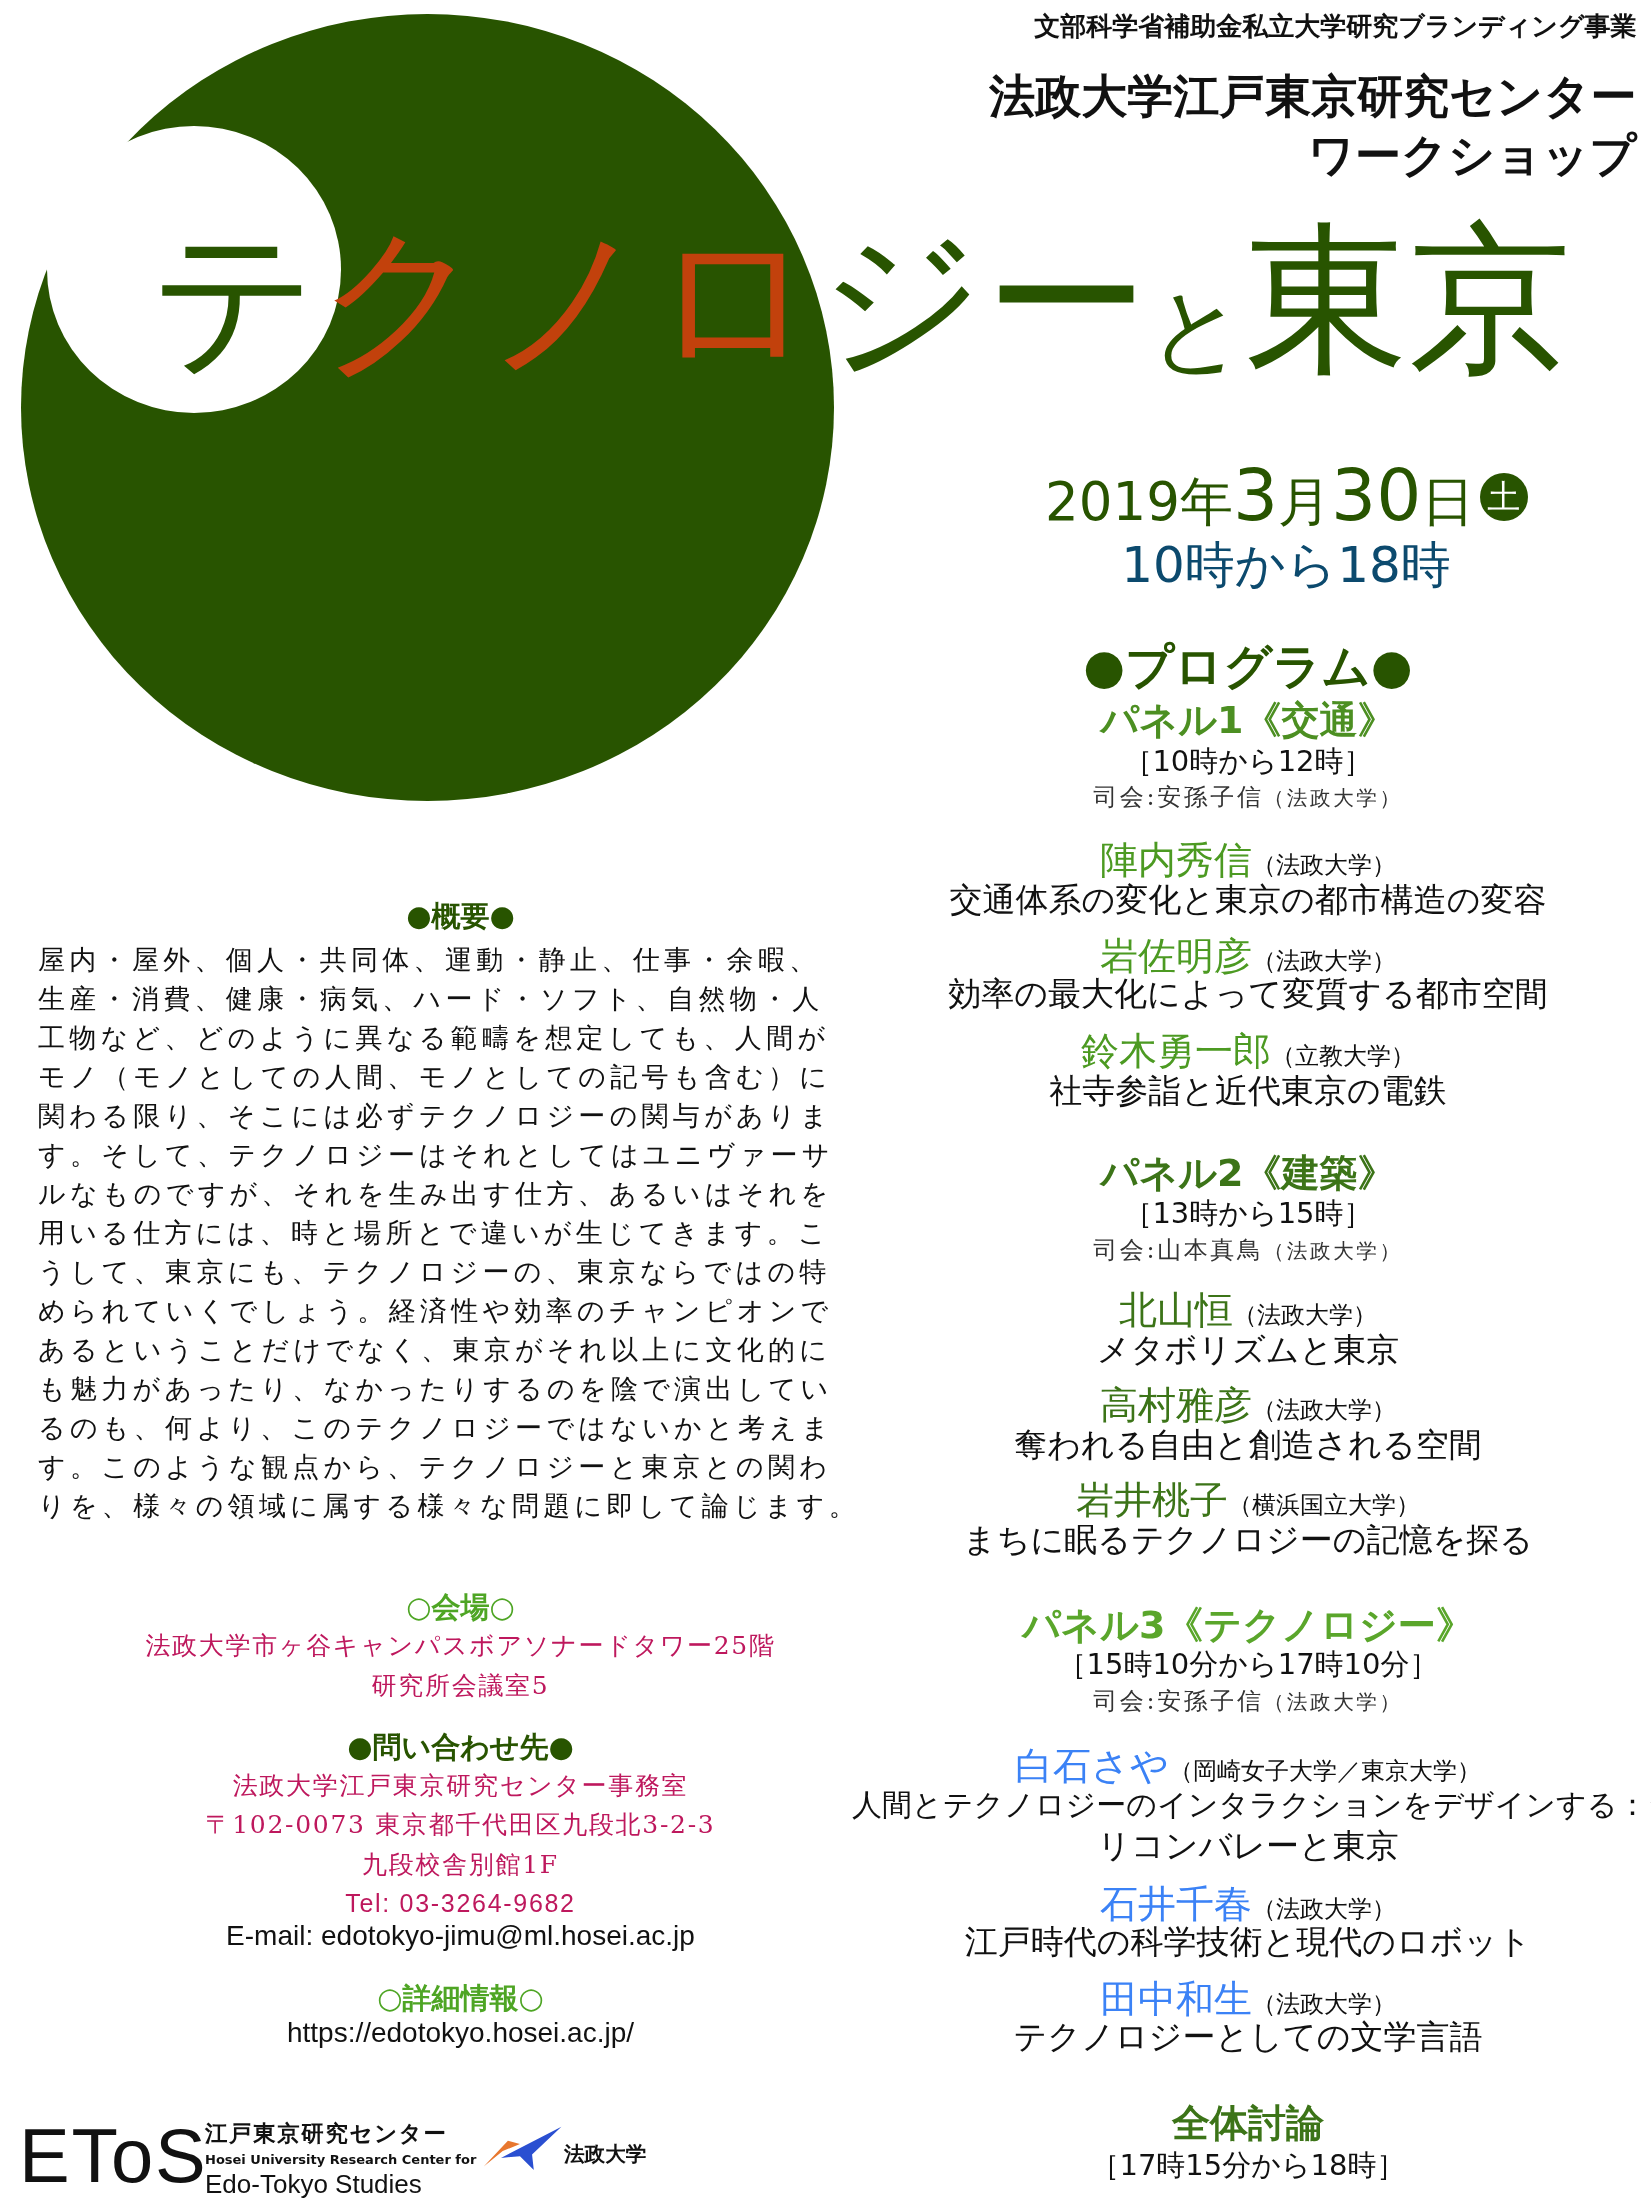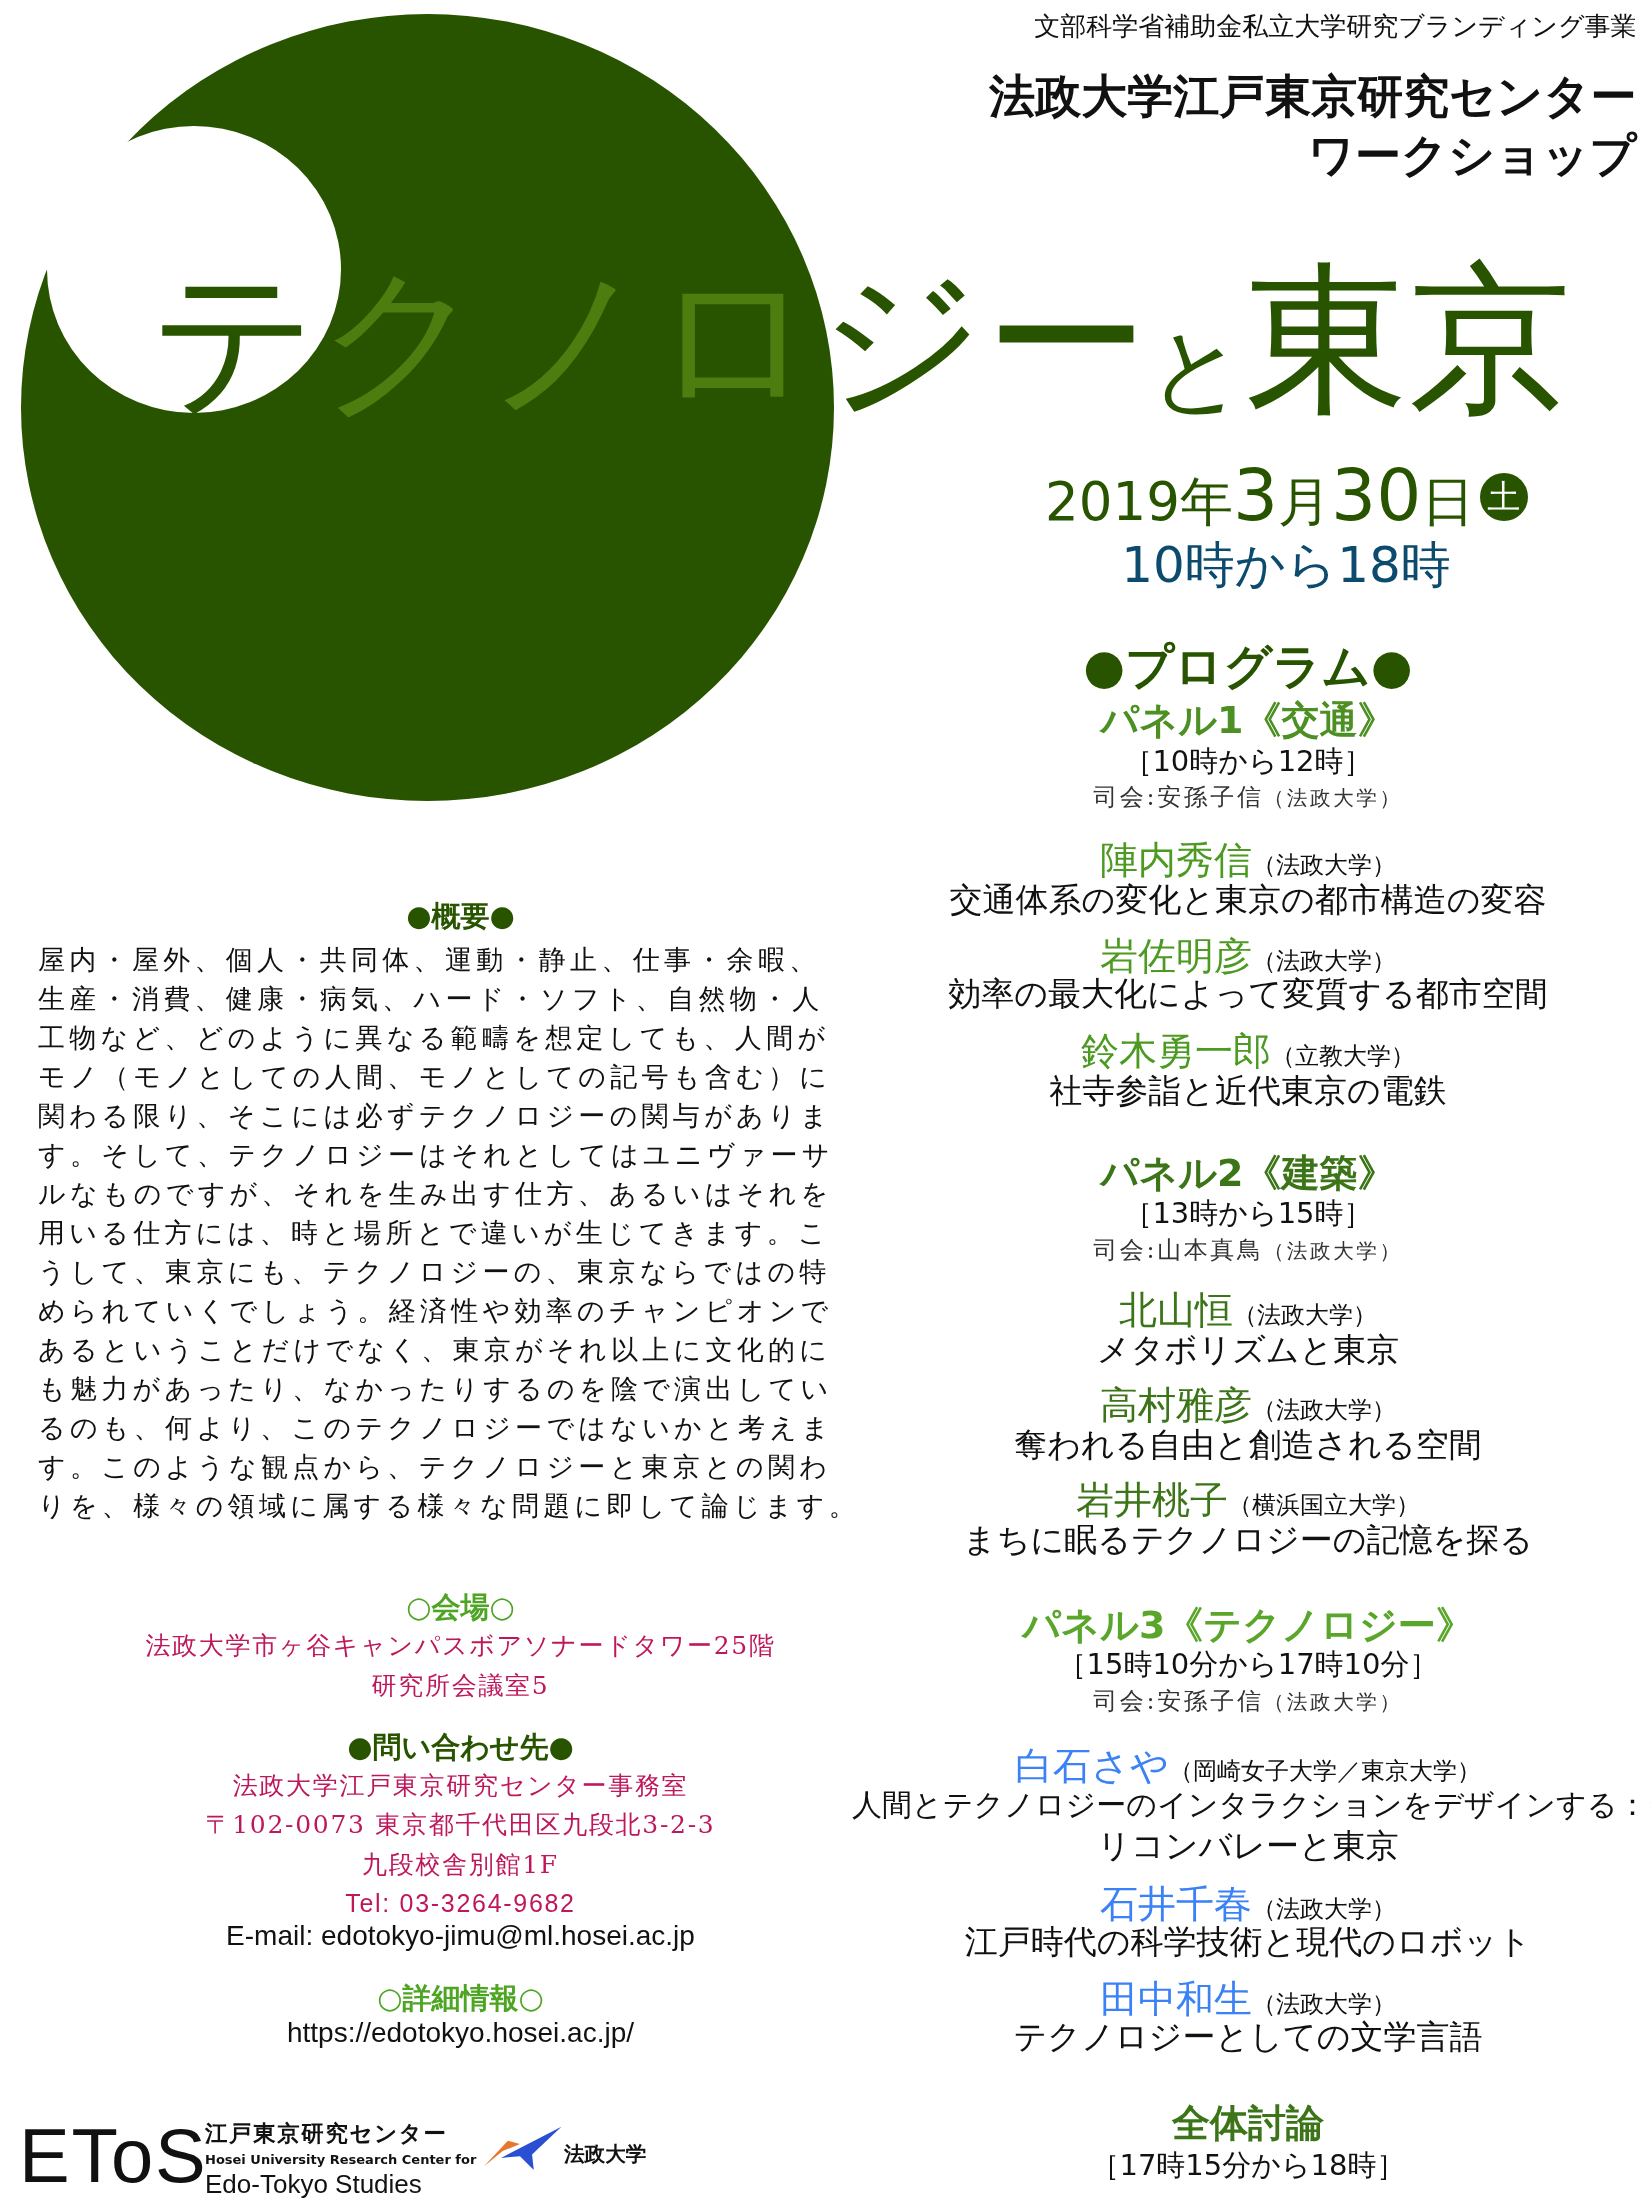--- a/index.html
+++ b/index.html
@@ -10,26 +10,26 @@
   }
   .abs { position: absolute; }
   .big-circle {
     position: absolute; left: 20.6px; top: 13.8px; width: 813px; height: 787px;
     border-radius: 50%; background: #285400;
   }
   .small-circle {
     position: absolute; left: 47px; top: 126px; width: 294px; height: 287px;
     border-radius: 50%; background: #ffffff;
   }
-  .sponsor { right: 15.5px; top: 8.6px; font-size: 26px; font-weight: normal; color: #111; letter-spacing: 0px; }
+  .sponsor { right: 15.5px; top: 8.6px; font-size: 26px; font-weight: bold; color: #111; letter-spacing: 0px; }
   .org { right: 15.5px; top: 67px; font-size: 46px; font-weight: bold; color: #111; text-align: right; line-height: 59px; }
   .title-row { left: 151px; top: 205px; white-space: nowrap; height: 189px; }
   .t-big { font-size: 163px; line-height: 189px; display: inline-block; vertical-align: bottom; }
   .t-te { color: #285400; }
-  .t-white { color: #4d7c0f; margin-top: 40px; }
+  .t-white { color: #c2410c; }
   .t-green { color: #285400; }
   .t-to { font-size: 95px; line-height: 129px; display: inline-block; vertical-align: bottom; color: #285400; }
   .date { left: 1045px; width: 482px; text-align: center; top: 454px; color: #285400; font-size: 53px; white-space: nowrap; }
   .date .num-big { font-size: 71px; }
   .dow {
     display: inline-block; width: 48px; height: 48px; border-radius: 50%; background: #285400;
     color: #fff; font-size: 33px; line-height: 48px; text-align: center; vertical-align: 12px; margin-left: 5.2px;
   }
   .time { left: 1045px; width: 482px; text-align: center; top: 532px; color: #0c4a6e; font-size: 50px; }
   .col-right { left: 852px; width: 792px; text-align: center; }

